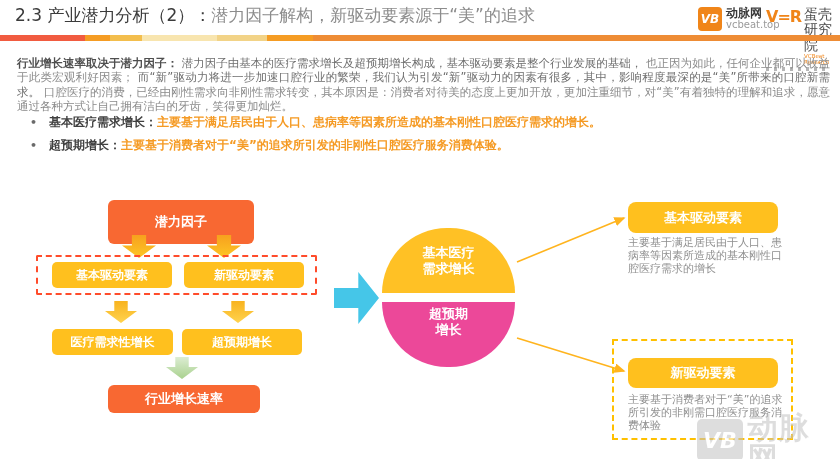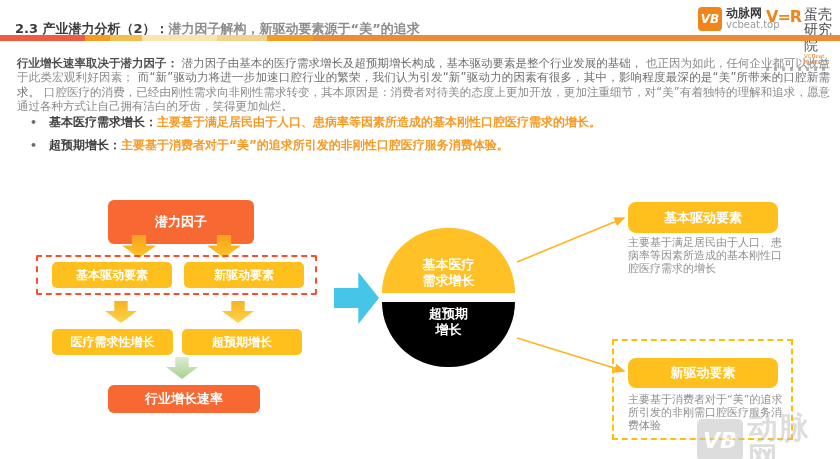--- a/index.html
+++ b/index.html
@@ -1,20 +1,20 @@
 <!DOCTYPE html>
 <html><head>
 <meta charset="utf-8">
 <style>
   * { margin:0; padding:0; box-sizing:border-box; }
   body { font-family:"DejaVu Sans","Liberation Sans",sans-serif; background:#fff; }
   .page { position:relative; width:840px; height:459px; background:#fff; overflow:hidden; }
 
   
-  .title { position:absolute; left:15px; top:20px; font-size:13px; font-weight:bold; white-space:nowrap; }
+  .title { position:absolute; left:15px; top:4px; font-size:17px; font-weight:normal; white-space:nowrap; }
   .title .prefix { color:#3b3b3b; }
   .title .main { color:#8c8c8c; }
 
   .logo1 { position:absolute; left:698px; top:7px; display:flex; align-items:center; gap:4px; }
   .logo1 .badge { width:24px; height:24px; background:#F08519; border-radius:4px; color:#fff;
                   font-weight:bold; font-size:12px; font-style:italic; display:flex; align-items:center; justify-content:center; }
   .logo1 .col { display:flex; flex-direction:column; line-height:1.05; }
   .logo1 .nm { font-size:12px; font-weight:bold; color:#3a3a3a; }
   .logo1 .dm { font-size:10px; color:#9a9a9a; }
 
@@ -69,22 +69,22 @@
 
   .arr-right-blue { position:absolute; left:334px; top:272px; width:45px; height:52px;
       background:#45C6E8;
       clip-path:polygon(0 31%,54% 31%,54% 0,100% 50%,54% 100%,54% 69%,0 69%); }
 
   
   .circle { position:absolute; left:382px; top:228px; width:133px; height:139px; }
   .half { position:absolute; left:0; width:133px; height:65px; color:#fff; font-weight:bold;
           font-size:13px; text-align:center; line-height:1.25; }
   .half-top { top:0; background:#FFC125; border-radius:67px 67px 0 0;
-              display:flex; flex-direction:column; justify-content:flex-end; padding-bottom:4px; }
-  .half-bot { top:74px; background:#000000; border-radius:0 0 67px 67px;
+              display:flex; flex-direction:column; justify-content:flex-end; padding-bottom:16px; }
+  .half-bot { top:74px; background:#ec4899; border-radius:0 0 67px 67px;
               display:flex; flex-direction:column; justify-content:flex-start; padding-top:4px; }
 
   .connectors { position:absolute; left:0; top:0; width:840px; height:459px; pointer-events:none; }
 
   
   .rbox { position:absolute; left:628px; width:150px; background:#FFC01E; border-radius:8px;
           color:#fff; font-weight:bold; font-size:13px; display:flex; align-items:center; justify-content:center; }
   .rdesc { position:absolute; left:628px; width:163px; font-size:11px; color:#8f8f8f; line-height:1.18; }
 
   

